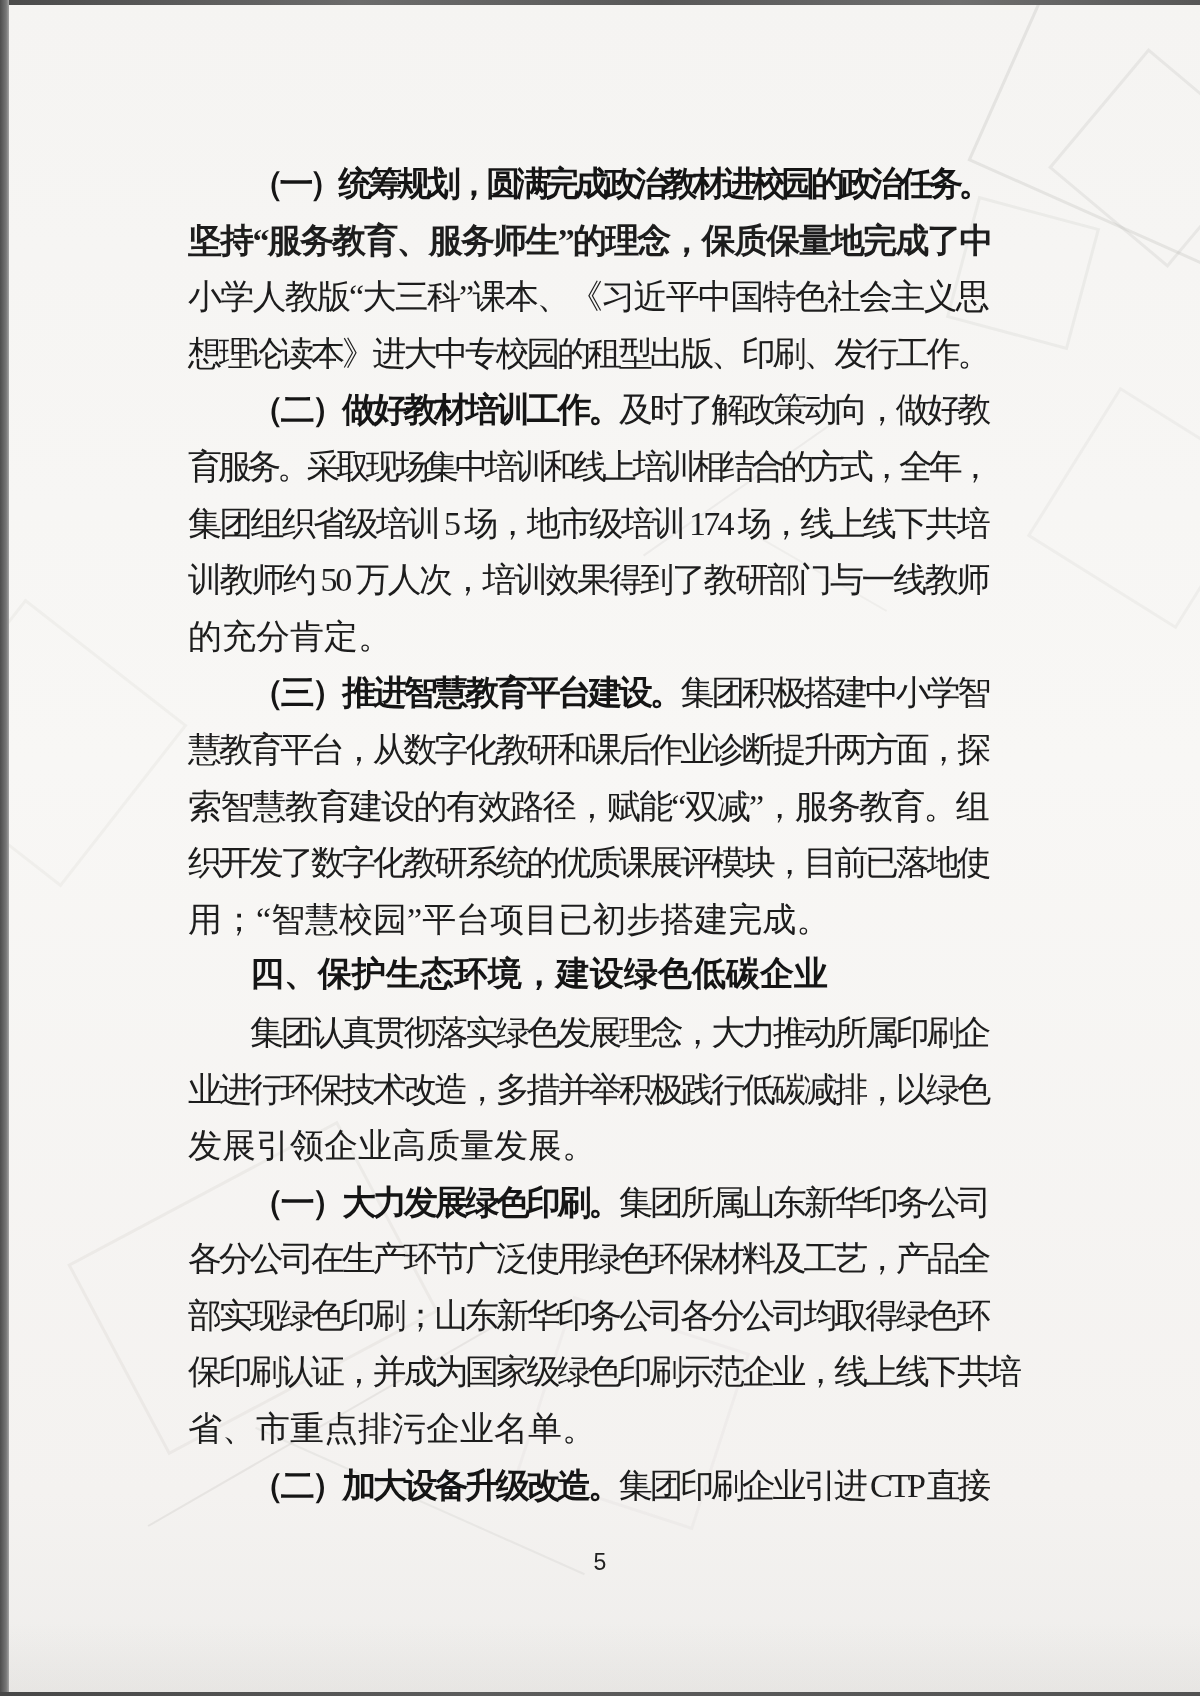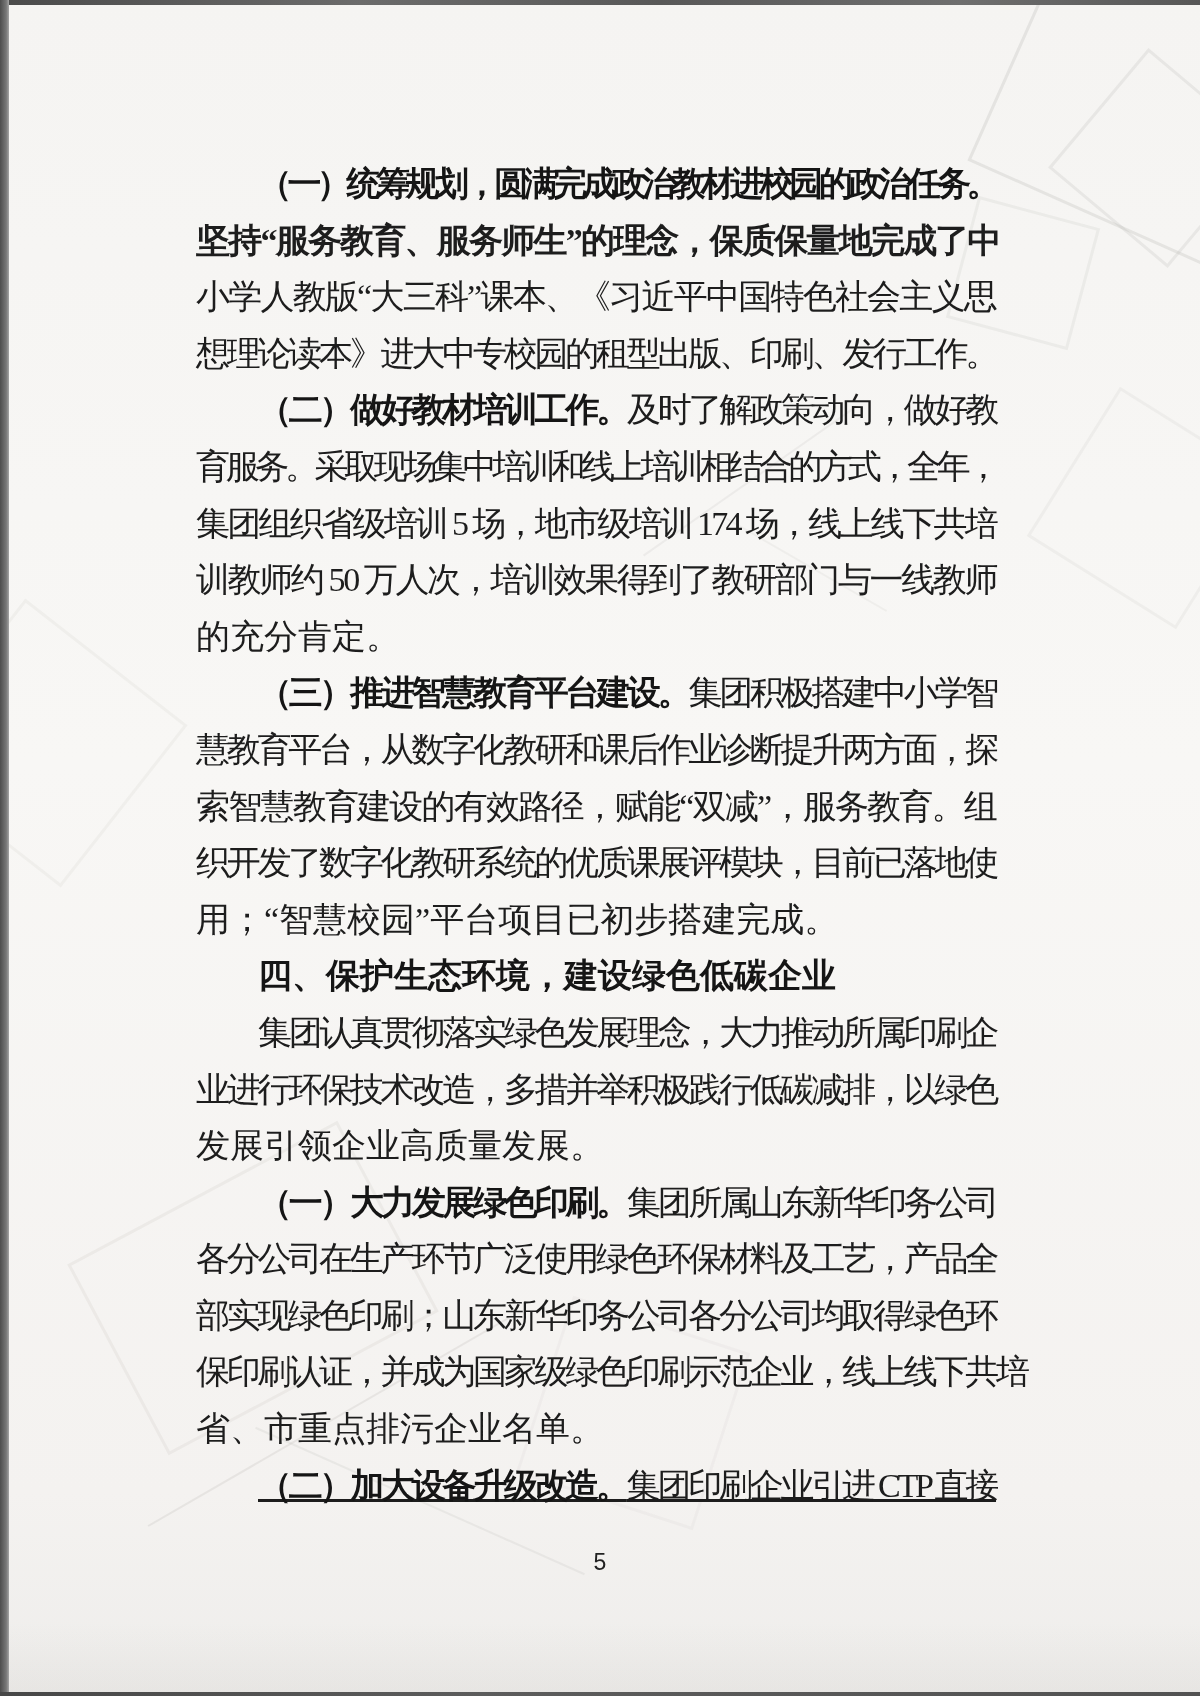--- a/index.html
+++ b/index.html
@@ -35,36 +35,36 @@
   }
 
   
   .wm { position: absolute; pointer-events: none; }
   .wm-box { position: absolute; border: 3px solid rgba(190,188,184,0.30); }
   .wm-line { position: absolute; background: rgba(195,193,189,0.28); }
 
   
   .doc-body {
     position: absolute;
-    left: 196px;
+    left: 188px;
     top: 156px;
     width: 800px;
   }
   .line {
     height: 56.6px;
     line-height: 56.6px;
     font-size: 34px;
     white-space: nowrap;
     letter-spacing: 0;
   }
   .line .inner { display: inline-block; white-space: nowrap; }
   .line .inner.indent { margin-left: 62px; }
   .line .b { font-weight: 700; color: #151515; }
   .line.hei {
-    font-family: Liberation Serif, serif;
+    font-family: Liberation Mono, monospace;
     font-weight: 700;
     color: #141414;
   }
 
   .page-number {
     position: absolute;
     left: 0; top: 1549px;
     width: 1200px;
     text-align: center;
     font-family: "Liberation Sans", sans-serif;
@@ -111,16 +111,16 @@
     <div class="line"><span class="inner"><span>用；“智慧校园”平台项目已初步搭建完成。</span></span></div>
     <div class="line hei"><span class="inner indent"><span class="b">四、保护生态环境，建设绿色低碳企业</span></span></div>
     <div class="line"><span class="inner indent" style="letter-spacing: -3.25px; margin-right: 3.25px;"><span>集团认真贯彻落实绿色发展理念，大力推动所属印刷企</span></span></div>
     <div class="line"><span class="inner" style="letter-spacing: -3.23077px; margin-right: 3.23077px;"><span>业进行环保技术改造，多措并举积极践行低碳减排，以绿色</span></span></div>
     <div class="line"><span class="inner"><span>发展引领企业高质量发展。</span></span></div>
     <div class="line"><span class="inner indent" style="letter-spacing: -3.25px; margin-right: 3.25px;"><span class="b">（一）大力发展绿色印刷。</span><span>集团所属山东新华印务公司</span></span></div>
     <div class="line"><span class="inner" style="letter-spacing: -3.23077px; margin-right: 3.23077px;"><span>各分公司在生产环节广泛使用绿色环保材料及工艺，产品全</span></span></div>
     <div class="line"><span class="inner" style="letter-spacing: -3.23077px; margin-right: 3.23077px;"><span>部实现绿色印刷；山东新华印务公司各分公司均取得绿色环</span></span></div>
     <div class="line"><span class="inner" style="letter-spacing: -3.23077px; margin-right: 3.23077px;"><span>保印刷认证，并成为国家级绿色印刷示范企业，线上线下共培</span></span></div>
     <div class="line"><span class="inner"><span>省、市重点排污企业名单。</span></span></div>
-    <div class="line"><span class="inner indent" style="letter-spacing: -3.26273px; margin-right: 3.26273px; text-decoration: underline;"><span class="b">（二）加大设备升级改造。</span><span>集团印刷企业引进 CTP 直接</span></span></div>
+    <div class="line"><span class="inner indent" style="letter-spacing: -3.26273px; margin-right: 3.26273px;"><span class="b">（二）加大设备升级改造。</span><span>集团印刷企业引进 CTP 直接</span></span></div>
   </div>
 
 <div class="page-number">5</div>
 
 </body></html>

